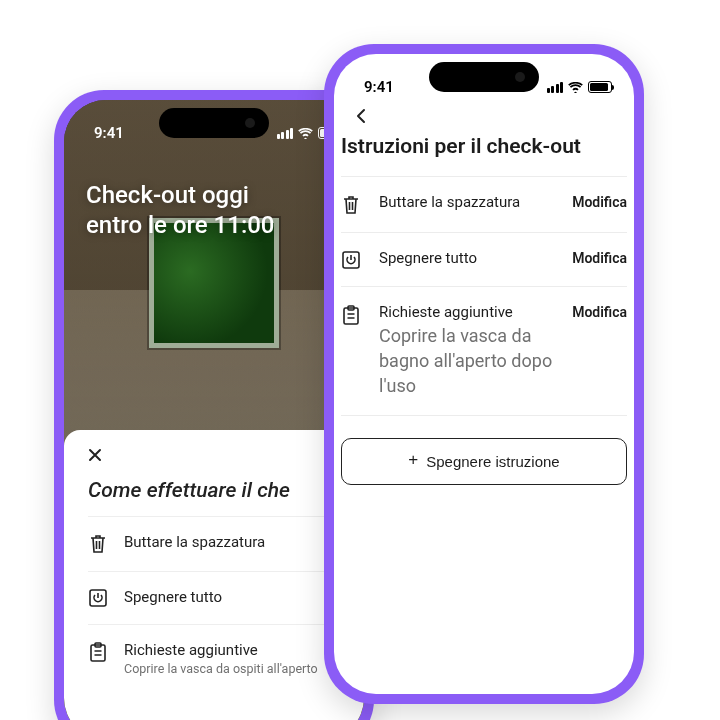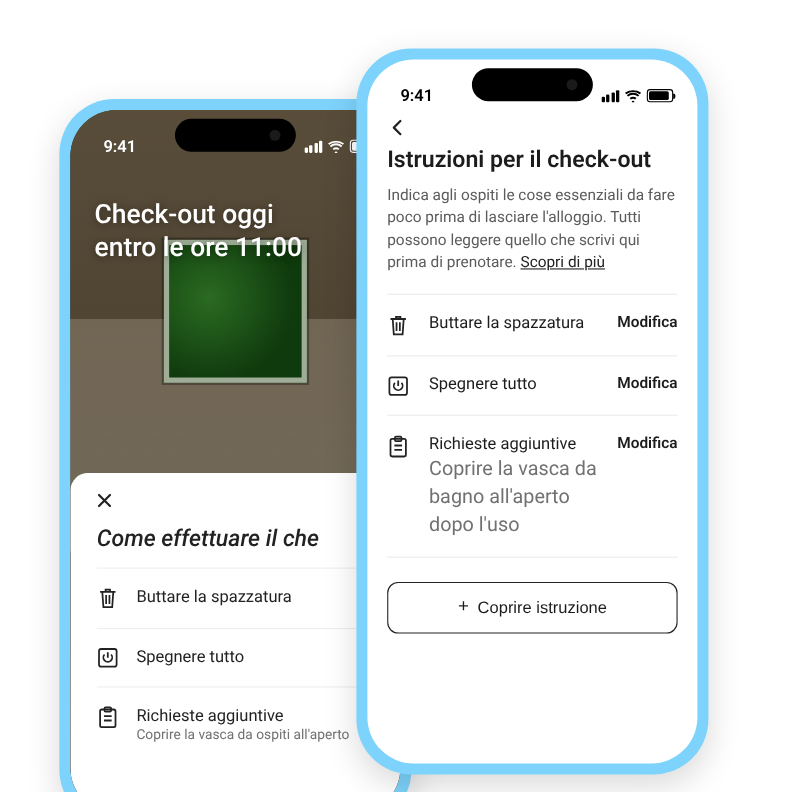--- a/index.html
+++ b/index.html
@@ -9,21 +9,21 @@
     background: #fff;
     position: relative;
   }
 
   
   .phone {
     position: absolute;
     width: 320px;
     height: 660px;
     border-radius: 50px;
-    background: #7dd3fc;
+    background: #8b5cf6;
     box-shadow: 0 10px 30px rgba(0,0,0,0.15);
   }
   .screen {
     position: absolute;
     top: 10px; left: 10px; right: 10px; bottom: 10px;
     border-radius: 42px;
     overflow: hidden;
     background: #fff;
   }
   .notch {
@@ -123,21 +123,21 @@
   .sheet .icon { flex: 0 0 22px; color:#222; }
   .sheet .r-title { font-size: 15px; color:#222; }
   .sheet .r-sub { font-size: 12.5px; color:#717171; margin-top:2px; white-space: nowrap; overflow:hidden; }
 
   
   #phone-front { left: 324px; top: 44px; z-index: 2; }
   #phone-front .statusbar { color: #000; }
   .nav-back {
     padding: 2px 22px 6px; font-size: 18px; color:#222;
   }
-  .content { padding: 4px 18px 0; }
+  .content { padding: 4px 7px 0; }
   .content h1 { font-size: 21px; font-weight: 600; color:#1c1c1c; margin-bottom: 10px; }
   .content p.lead { font-size: 14px; line-height: 1.45; color:#5b5b5b; }
   .content p.lead a { color:#222; text-decoration: underline; }
   .host-list { margin-top: 18px; }
   .host-row {
     display:flex; align-items:flex-start; gap:16px; padding: 16px 0;
     border-bottom: 1px solid #ececec;
   }
   .host-row:first-child { border-top: 1px solid #ececec; }
   .host-row .icon { flex: 0 0 22px; color:#222; padding-top:1px; }
@@ -261,23 +261,20 @@
           </span>
       </span>
     </div>
     <div class="nav-back">
       <svg width="10" height="16" viewBox="0 0 10 16" fill="none">
           <path d="M8 2L2 8l6 6" stroke="#222" stroke-width="2" stroke-linecap="round" stroke-linejoin="round"></path>
         </svg>
     </div>
     <div class="content">
       <h1>Istruzioni per il check-out</h1>
-      <p class="lead">
-        <span>Indica agli ospiti le cose essenziali da fare poco prima di lasciare l'alloggio. Tutti possono leggere quello che scrivi qui prima di prenotare. </span><a href="#">Scopri di più</a>
-      </p>
 
       <div class="host-list">
 
         <div class="host-row">
           <span class="icon">
             <svg width="20" height="22" viewBox="0 0 20 22" fill="none" stroke="#222" stroke-width="1.6">
                 <path d="M3 5h14M8 5V3h4v2M5 5l1 14h8l1-14M8.5 8v8M11.5 8v8"></path>
               </svg>
           </span>
           <div class="txt">
@@ -311,17 +308,17 @@
             <div class="t">Richieste aggiuntive</div>
             <div class="s">Coprire la vasca da bagno all'aperto dopo l'uso</div>
           </div>
           <span class="edit">Modifica</span>
         </div>
 
       </div>
 
       <button class="add-btn">
         <span class="plus">+</span>
-        <span>Coprire istruzione</span>
+        <span>Spegnere istruzione</span>
       </button>
     </div>
   </div>
 </div>
 
 </body></html>

